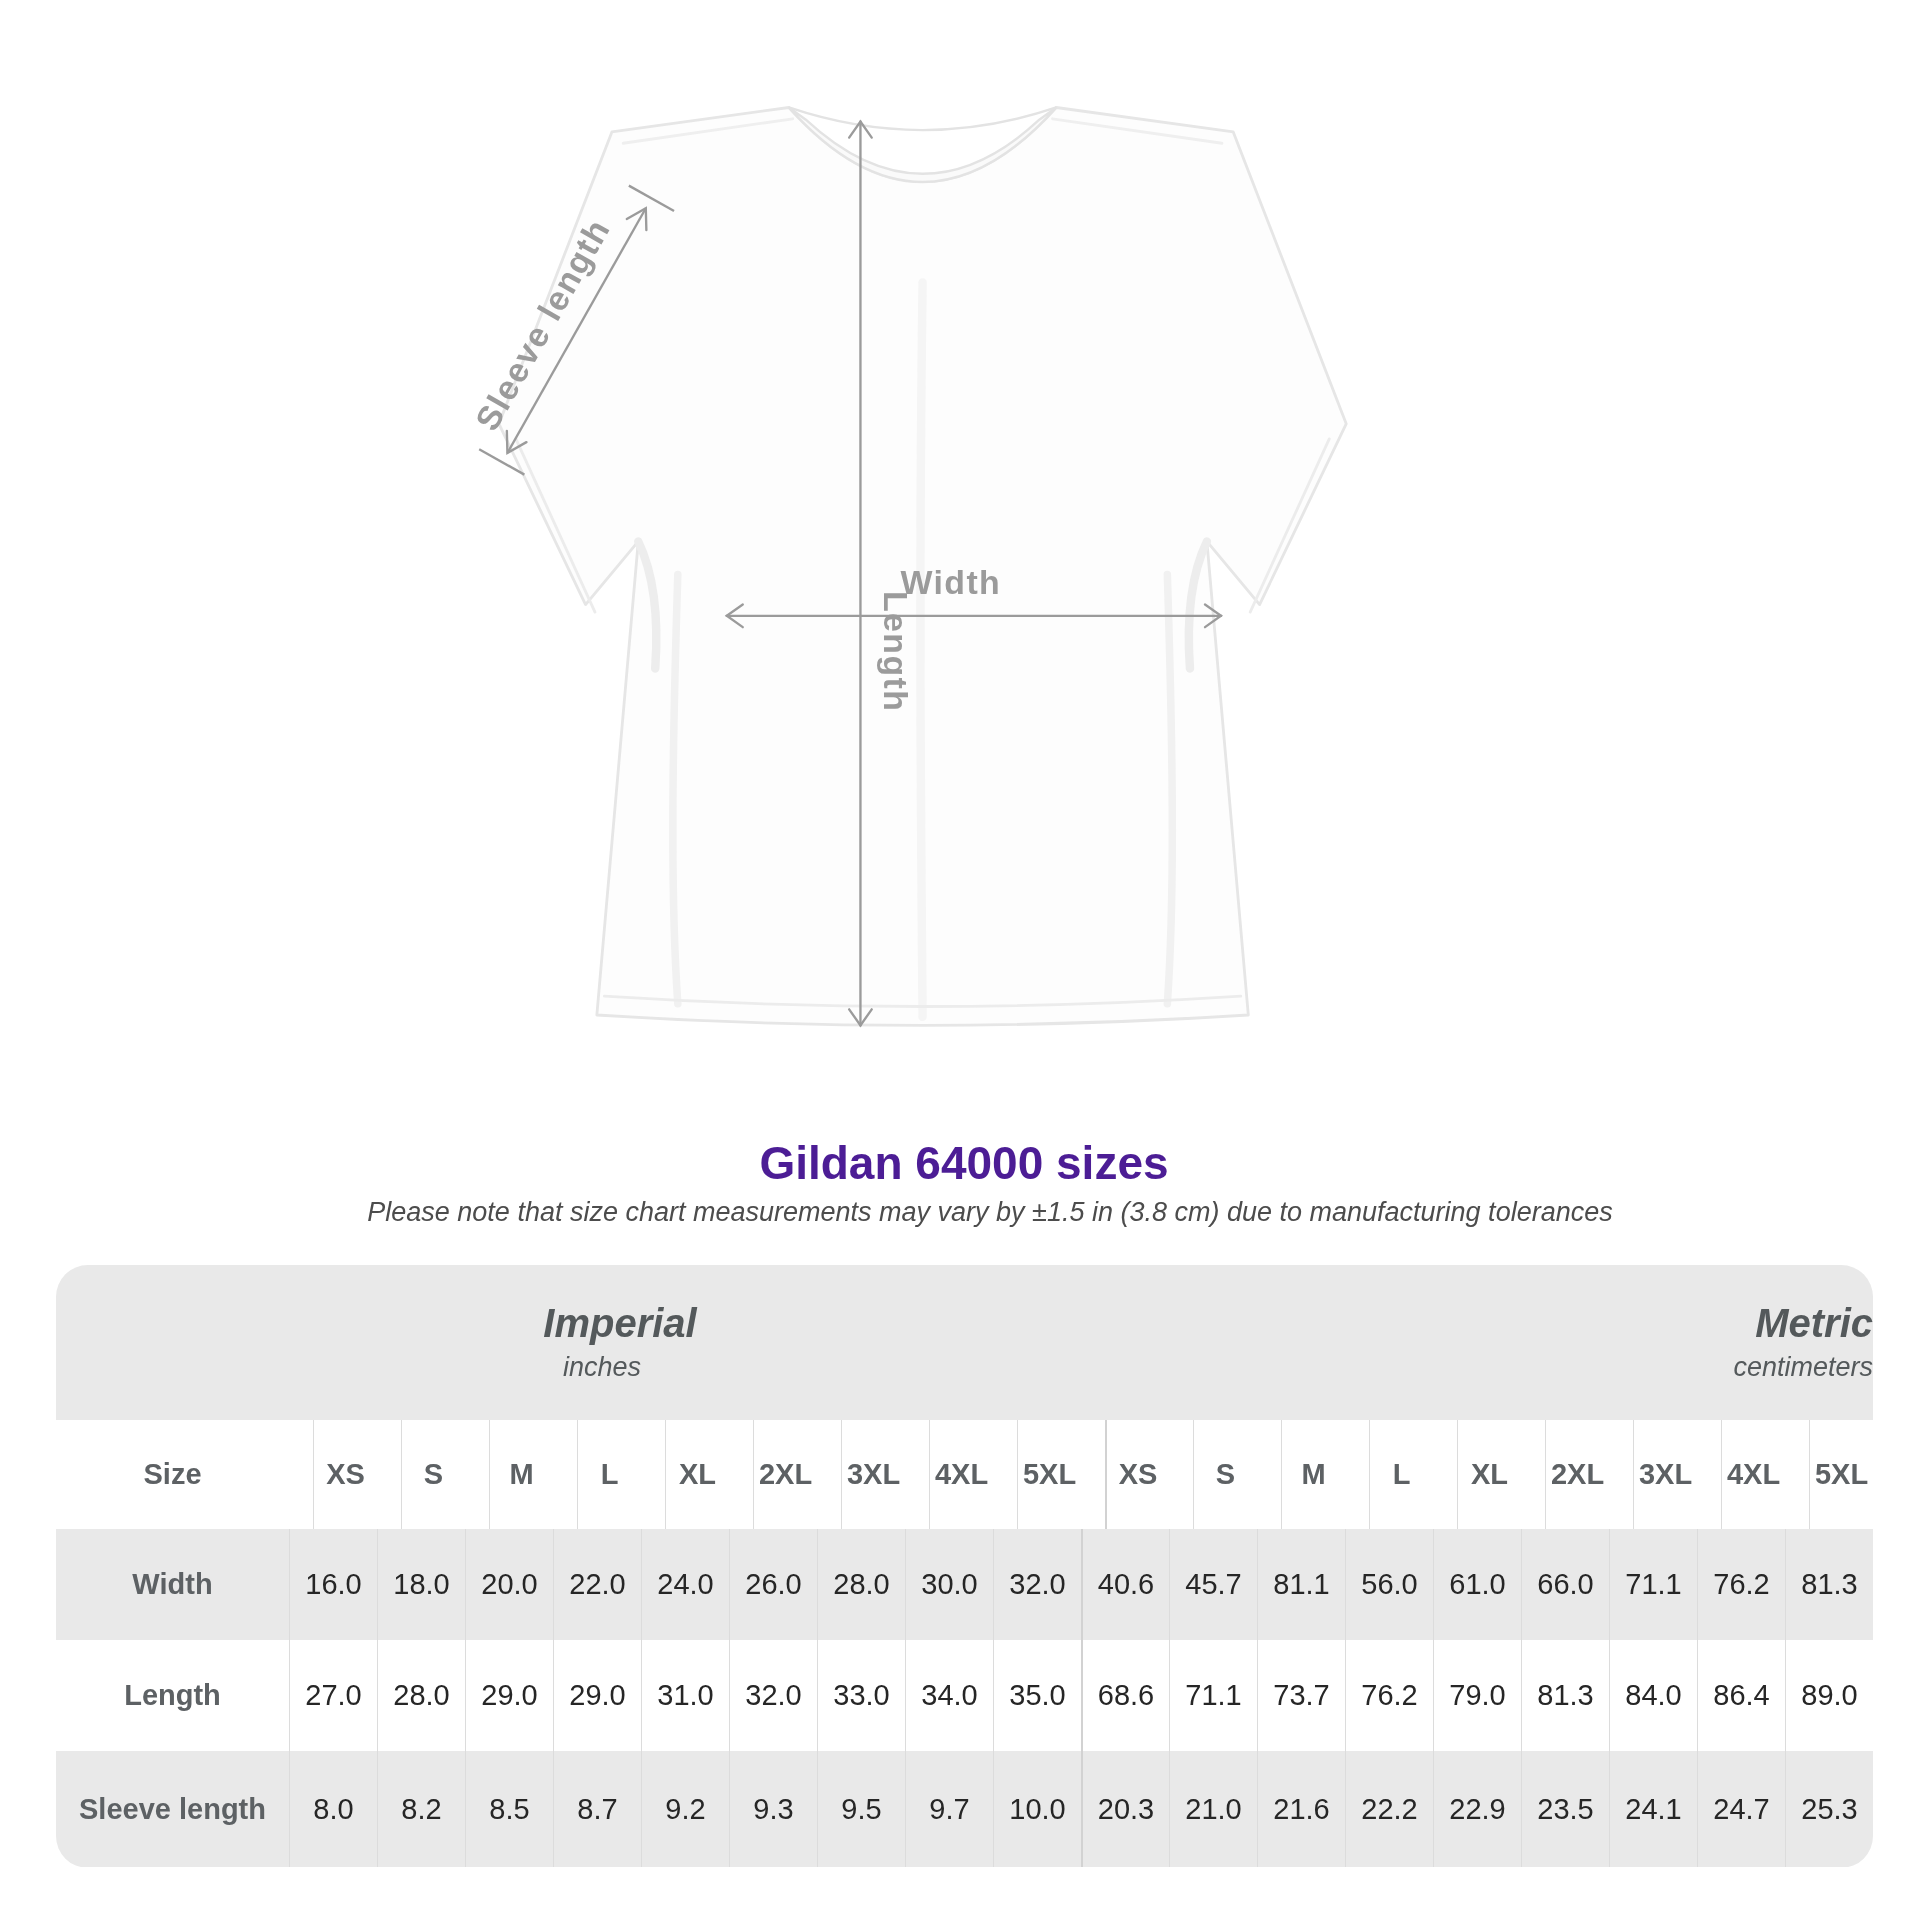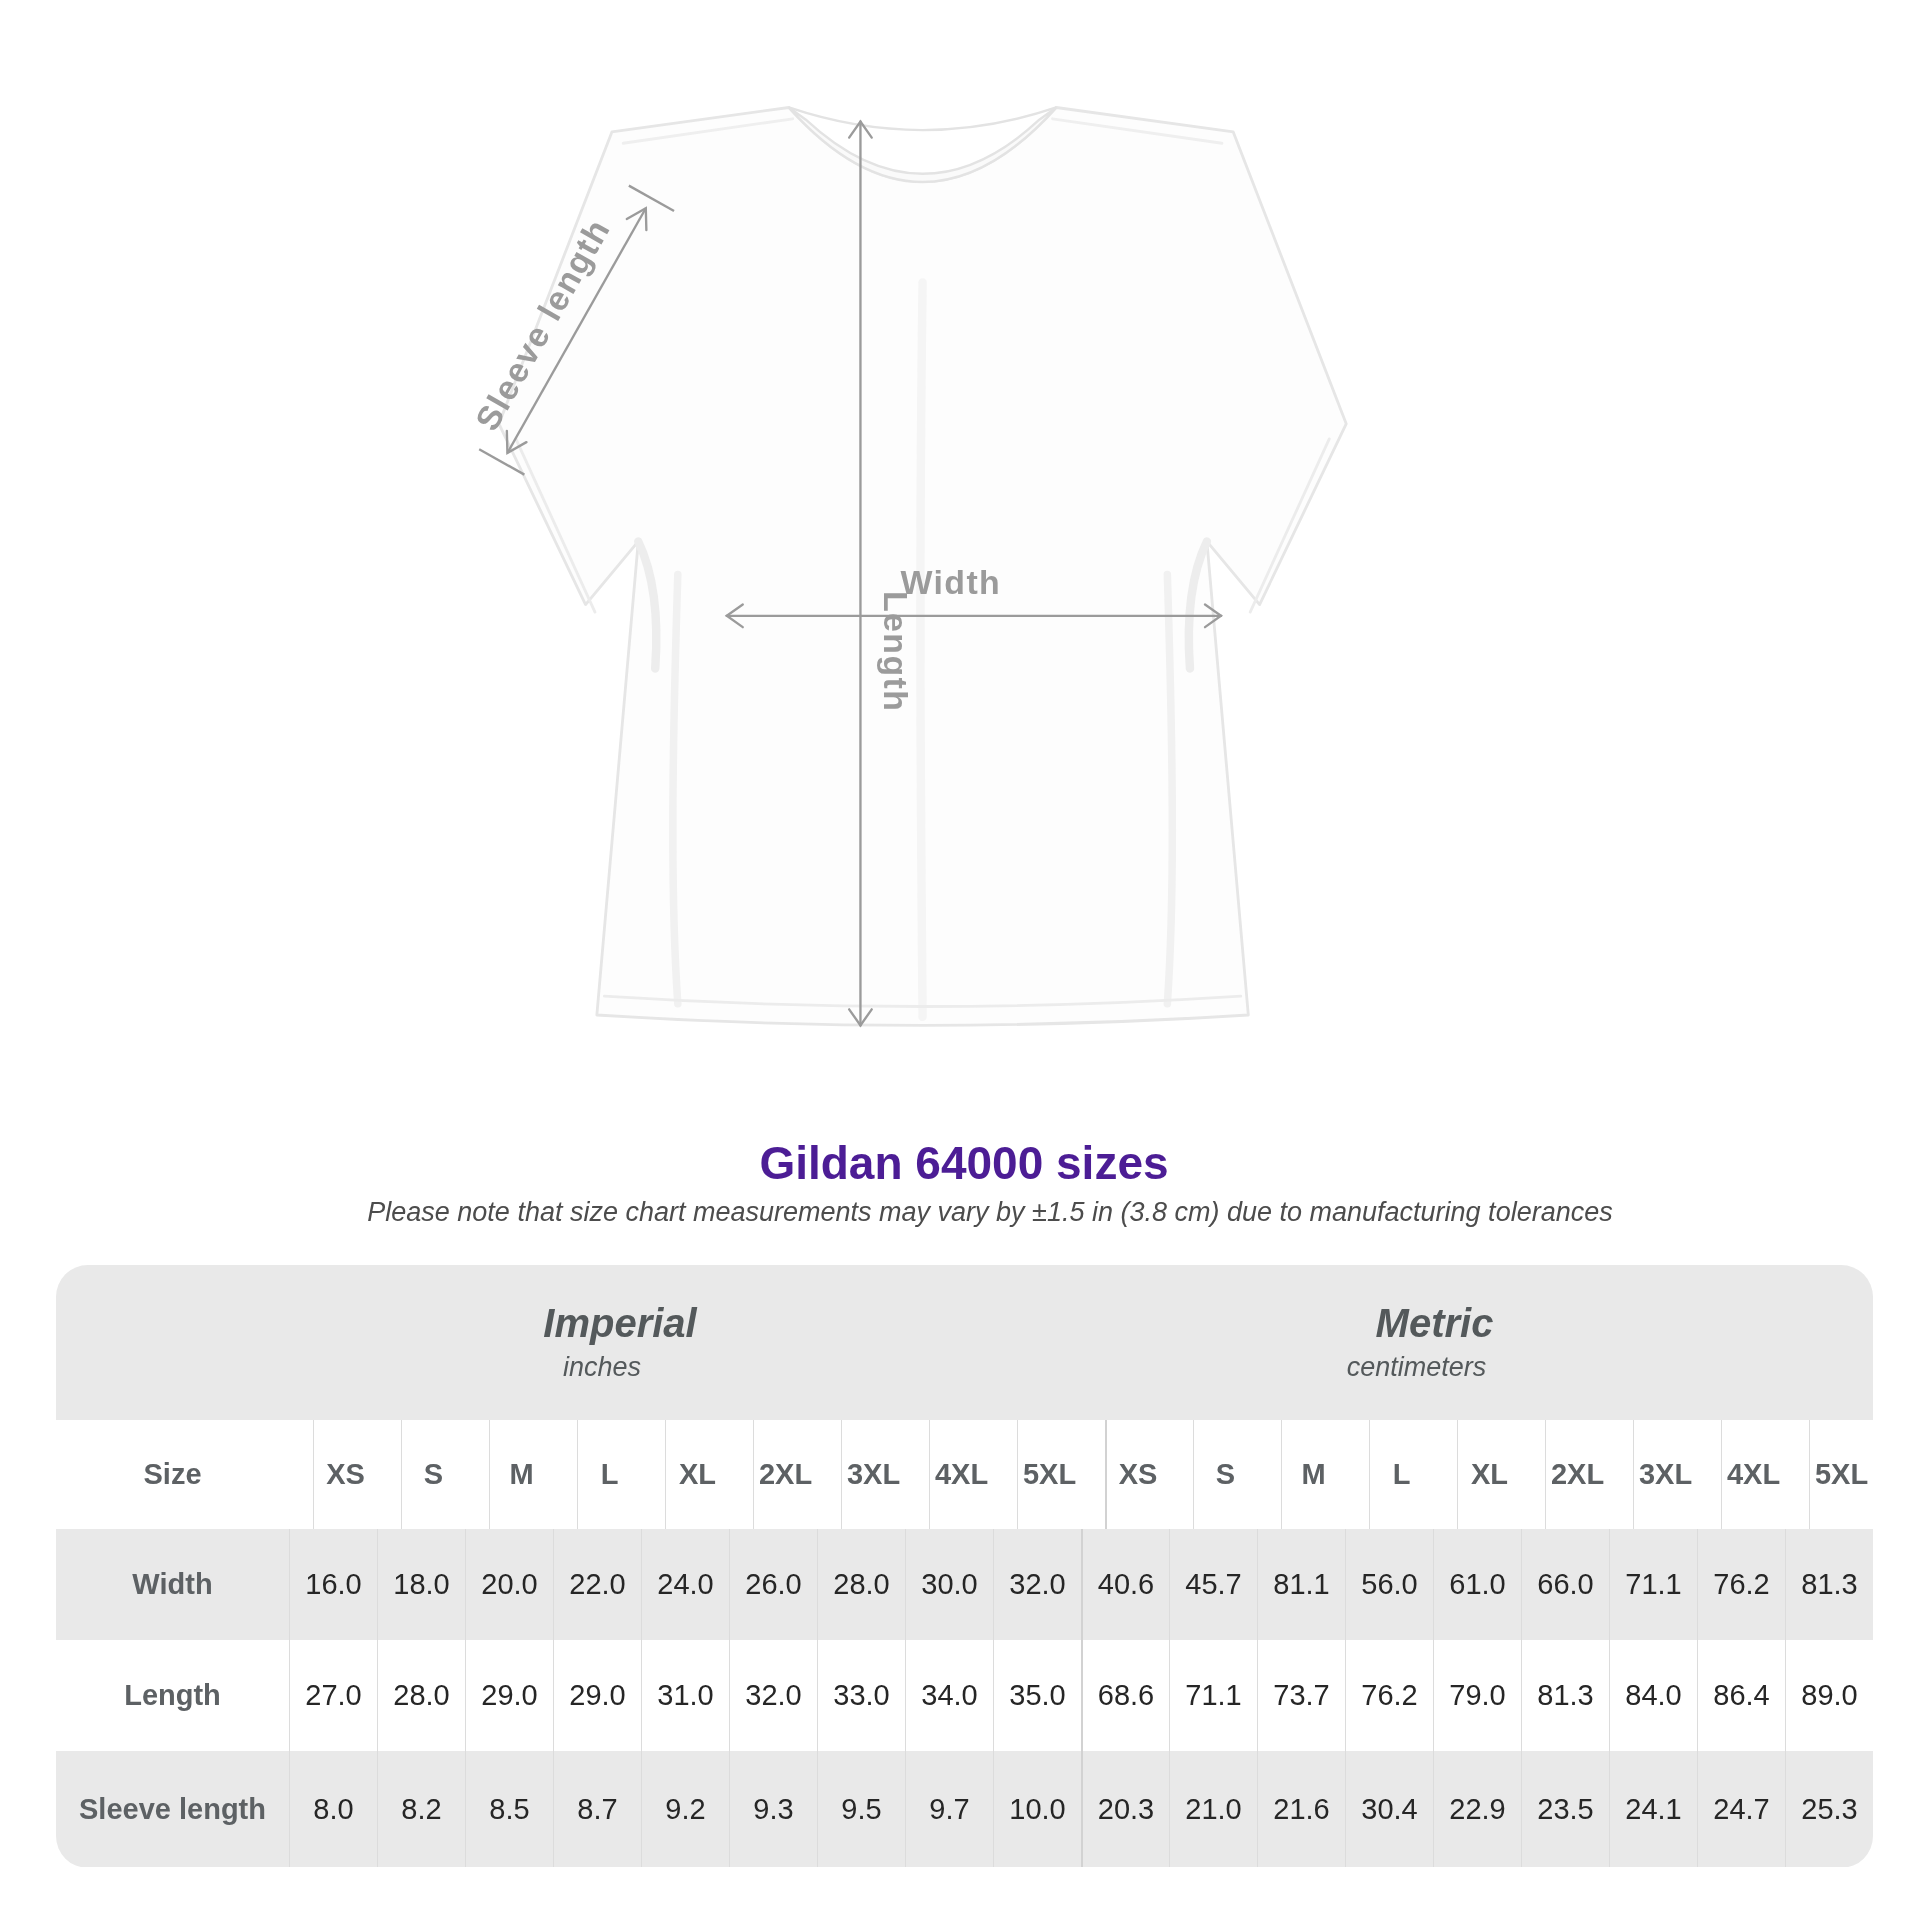--- a/index.html
+++ b/index.html
@@ -24,21 +24,21 @@
   }
   
   #size-table{
     position:absolute;left:56px;top:1265px;width:1817px;height:603px;
     border-radius:32px;overflow:hidden;background:#ffffff;
   }
   #group-band{position:relative;width:100%;height:155px;background:#e9e9e9;}
   .group-block{position:absolute;top:0;height:155px;display:flex;flex-direction:column;
                align-items:center;justify-content:center;color:#54595b;}
   #group-imperial{left:0;width:1092px;}
-  #group-metric{left:964px;width:793px;}
+  #group-metric{left:1024px;width:793px;align-items:flex-end;}
   .group-label{font-size:40px;font-weight:700;font-style:italic;line-height:49px;margin-left:36px;}
   .group-unit{font-size:27px;font-style:italic;line-height:38px;}
   .trow{display:grid;grid-template-columns:233px repeat(18,1fr);width:100%;}
   .row-sizes{height:109px;background:#ffffff;gap:24px;}
   .row-width{height:111px;background:#e9e9e9;}
   .row-length{height:111px;background:#ffffff;}
   .row-sleeve{height:116px;background:#e9e9e9;}
   .c{display:flex;align-items:center;justify-content:center;
      font-size:29px;color:#262626;border-left:1.9px solid #dcdcdc;box-sizing:border-box;}
   .c.lab{font-weight:700;color:#5d6164;border-left:none;}
@@ -189,21 +189,21 @@
       <div class="c">8.5</div>
       <div class="c">8.7</div>
       <div class="c">9.2</div>
       <div class="c">9.3</div>
       <div class="c">9.5</div>
       <div class="c">9.7</div>
       <div class="c">10.0</div>
       <div class="c grp">20.3</div>
       <div class="c">21.0</div>
       <div class="c">21.6</div>
-      <div class="c">30.4</div>
+      <div class="c">22.2</div>
       <div class="c">22.9</div>
       <div class="c">23.5</div>
       <div class="c">24.1</div>
       <div class="c">24.7</div>
       <div class="c">25.3</div>
     </div>
 
   </div>
 </div>
 

